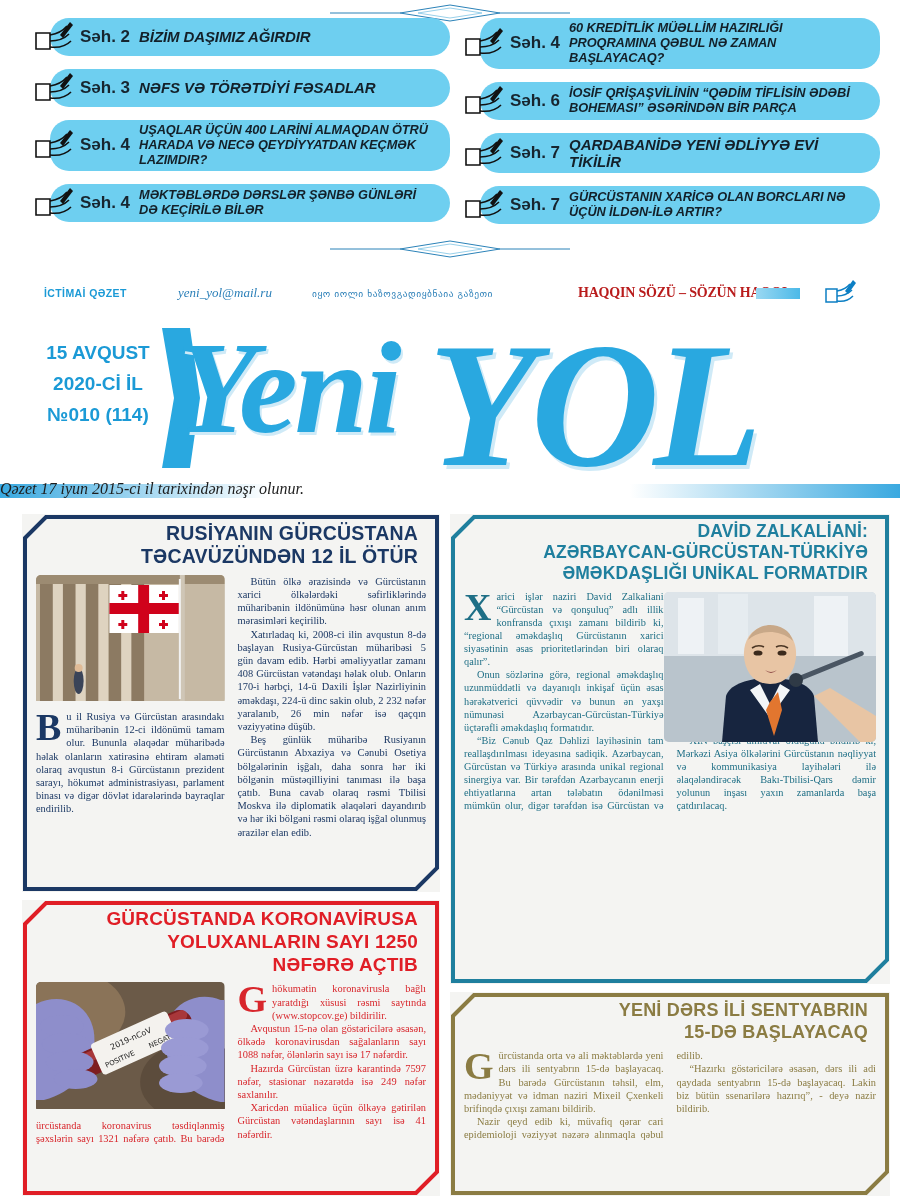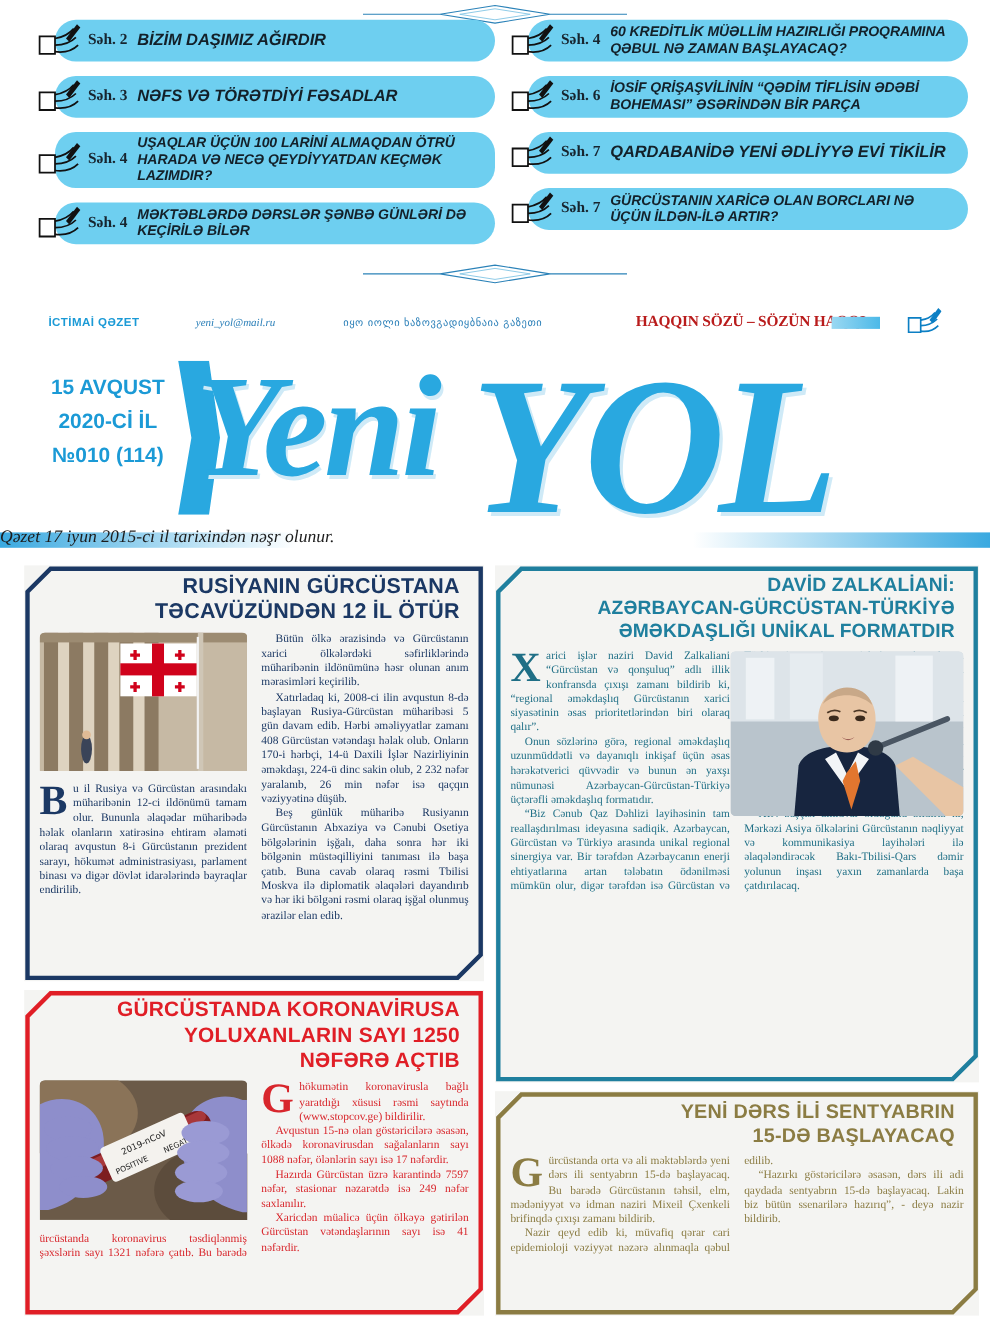--- a/index.html
+++ b/index.html
@@ -43,22 +43,22 @@
     flex:1 1 auto;
     background:#6ecff0;
     border-radius:19px;
     min-height:38px;
     display:flex; align-items:center;
     padding:3px 16px 3px 30px;
     margin-left:-26px;
     color:#14232e;
   }
   .idx-page {
-    font-family:Liberation Serif, serif;
-    font-size:14px; font-weight:600;
+    font-family:Liberation Sans, sans-serif;
+    font-size:17px; font-weight:600;
     white-space:nowrap; margin-right:9px;
     color:#17252f;
   }
   .idx-title {
     font-family:"Liberation Sans", sans-serif;
     font-weight:bold; font-style:italic;
     font-size:12.8px; line-height:1.16;
     color:#132029;
     letter-spacing:-0.1px;
   }
@@ -71,21 +71,21 @@
   }
   .tag-left {
     position:absolute; left:44px;
     font-family:"Liberation Sans", sans-serif;
     font-weight:bold; font-size:10.5px;
     color:#1b9ad6; letter-spacing:0.4px;
   }
   .tag-mail {
     position:absolute; left:178px;
     font-family:"Liberation Serif", serif; font-style:italic;
-    font-size:10px; color:#2a7fb8;
+    font-size:13px; color:#2a7fb8;
   }
   .tag-geo {
     position:absolute; left:312px;
     font-family:"DejaVu Sans", sans-serif;
     font-size:9.5px; color:#2a7fb8; letter-spacing:0.5px;
   }
   .tag-motto {
     position:absolute; left:578px;
     font-family:"Liberation Serif", serif;
     font-weight:bold; font-size:14px;
@@ -257,21 +257,21 @@
     <div class="index-item">
       <svg class="pen-icon" viewBox="0 0 44 36">
         <path d="M6 14 h14 v16 h-14 z" fill="#fff" stroke="#111" stroke-width="1.6"></path>
         <path d="M20 16 c6 -1 12 -3 17 -9" fill="none" stroke="#111" stroke-width="1.6"></path>
         <path d="M20 22 c7 0 14 -2 19 -7" fill="none" stroke="#111" stroke-width="1.6"></path>
         <path d="M20 28 c8 1 16 -1 21 -6" fill="none" stroke="#111" stroke-width="1.6"></path>
         <path d="M30 16 L40 3 L43 6 L33 19 Z" fill="#111"></path>
       </svg>
       <div class="idx-pill">
         <span class="idx-page">Səh. 4</span>
-        <span class="idx-title">UŞAQLAR ÜÇÜN 100 LARİNİ ALMAQDAN ÖTRÜ HARADA VƏ NECƏ QEYDİYYATDAN KEÇMƏK LAZIMDIR?</span>
+        <span class="idx-title">UŞAQLAR ÜÇÜN 400 LARİNİ ALMAQDAN ÖTRÜ HARADA VƏ NECƏ QEYDİYYATDAN KEÇMƏK LAZIMDIR?</span>
       </div>
     </div>
 
     <div class="index-item">
       <svg class="pen-icon" viewBox="0 0 44 36">
         <path d="M6 14 h14 v16 h-14 z" fill="#fff" stroke="#111" stroke-width="1.6"></path>
         <path d="M20 16 c6 -1 12 -3 17 -9" fill="none" stroke="#111" stroke-width="1.6"></path>
         <path d="M20 22 c7 0 14 -2 19 -7" fill="none" stroke="#111" stroke-width="1.6"></path>
         <path d="M20 28 c8 1 16 -1 21 -6" fill="none" stroke="#111" stroke-width="1.6"></path>
         <path d="M30 16 L40 3 L43 6 L33 19 Z" fill="#111"></path>

